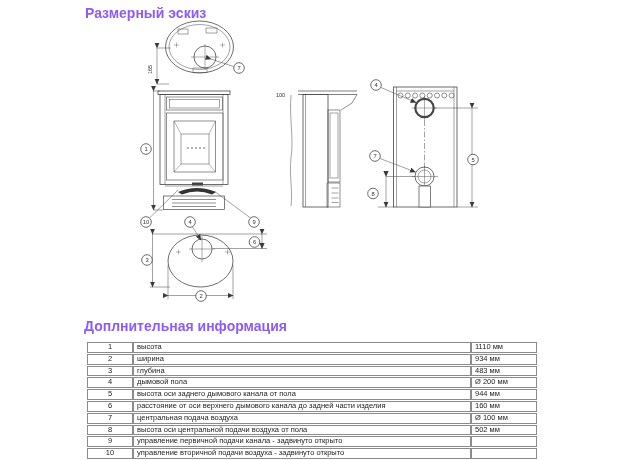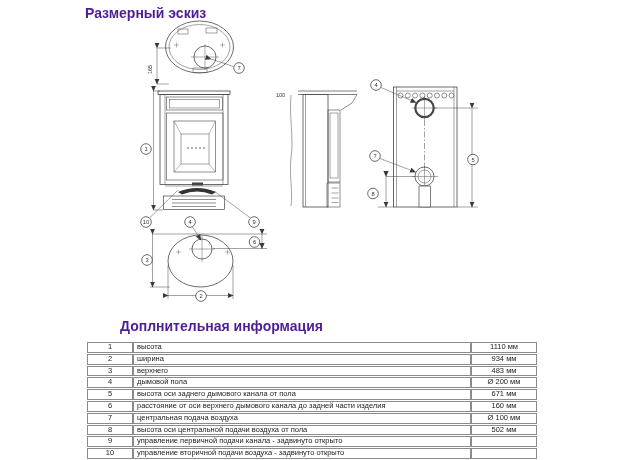--- a/index.html
+++ b/index.html
@@ -1,30 +1,30 @@
 <!DOCTYPE html>
 <html><head>
 <meta charset="utf-8">
 <style>
   html,body{margin:0;padding:0;background:#ffffff;}
   body{width:624px;height:460px;position:relative;overflow:hidden;
        font-family:"Liberation Sans",sans-serif;color:#111;}
-  .title{position:absolute;font-weight:bold;font-size:14px;color:#4c1d95;white-space:nowrap;}
+  .title{position:absolute;font-weight:bold;font-size:14px;color:#8b5cf6;white-space:nowrap;}
   #title-sketch{left:85px;top:5px;}
-  #title-info{left:84px;top:318px;margin-left:36px;}
+  #title-info{left:84px;top:318px;}
   svg{position:absolute;left:0;top:0;}
   svg text{font-family:"Liberation Sans",sans-serif;fill:#333;}
   .co{font-size:5.8px;}
   .dim{font-size:5.5px;}
   table.info{position:absolute;left:87px;top:341px;width:450px;
              border-collapse:separate;border-spacing:0 1px;table-layout:fixed;}
   table.info td{border:1px solid #8b8b8b;background:#fff;font-size:7.5px;line-height:8.8px;
                 height:8.8px;padding:0 3px;overflow:hidden;white-space:nowrap;color:#222;}
   td.num{width:38px;text-align:center;}
-  td.val{width:58px;text-align:center;}
+  td.val{width:58px;text-align:left;}
 </style>
 </head>
 <body>
 
 <div class="title" id="title-sketch">Размерный эскиз</div>
 
 <svg width="624" height="315" viewBox="0 0 624 315">
   <defs>
     <marker id="ar" markerUnits="userSpaceOnUse" markerWidth="7" markerHeight="7" refX="5.5" refY="2.6" orient="auto">
       <path d="M0,0 L6,2.6 L0,5.2 z" fill="#3a3a3a"></path>
@@ -195,32 +195,32 @@
       <td class="desc">высота</td>
       <td class="val">1110 мм</td>
     </tr>
     <tr>
       <td class="num">2</td>
       <td class="desc">ширина</td>
       <td class="val">934 мм</td>
     </tr>
     <tr>
       <td class="num">3</td>
-      <td class="desc">верхнего</td>
+      <td class="desc">глубина</td>
       <td class="val">483 мм</td>
     </tr>
     <tr>
       <td class="num">4</td>
       <td class="desc">дымовой пола</td>
       <td class="val">Ø 200 мм</td>
     </tr>
     <tr>
       <td class="num">5</td>
       <td class="desc">высота оси заднего дымового канала от пола</td>
-      <td class="val">671 мм</td>
+      <td class="val">944 мм</td>
     </tr>
     <tr>
       <td class="num">6</td>
       <td class="desc">расстояние от оси верхнего дымового канала до задней части изделия</td>
       <td class="val">160 мм</td>
     </tr>
     <tr>
       <td class="num">7</td>
       <td class="desc">центральная подача воздуха</td>
       <td class="val">Ø 100 мм</td>

